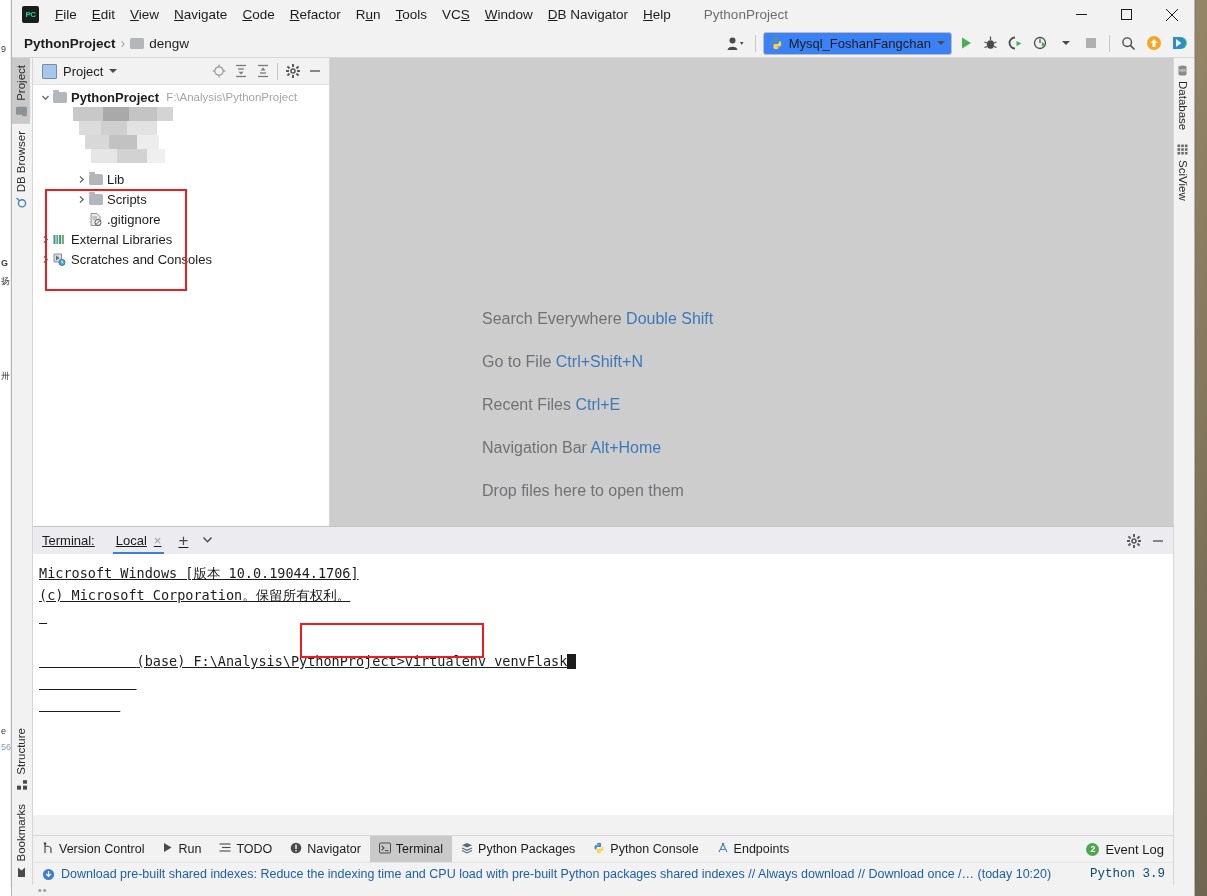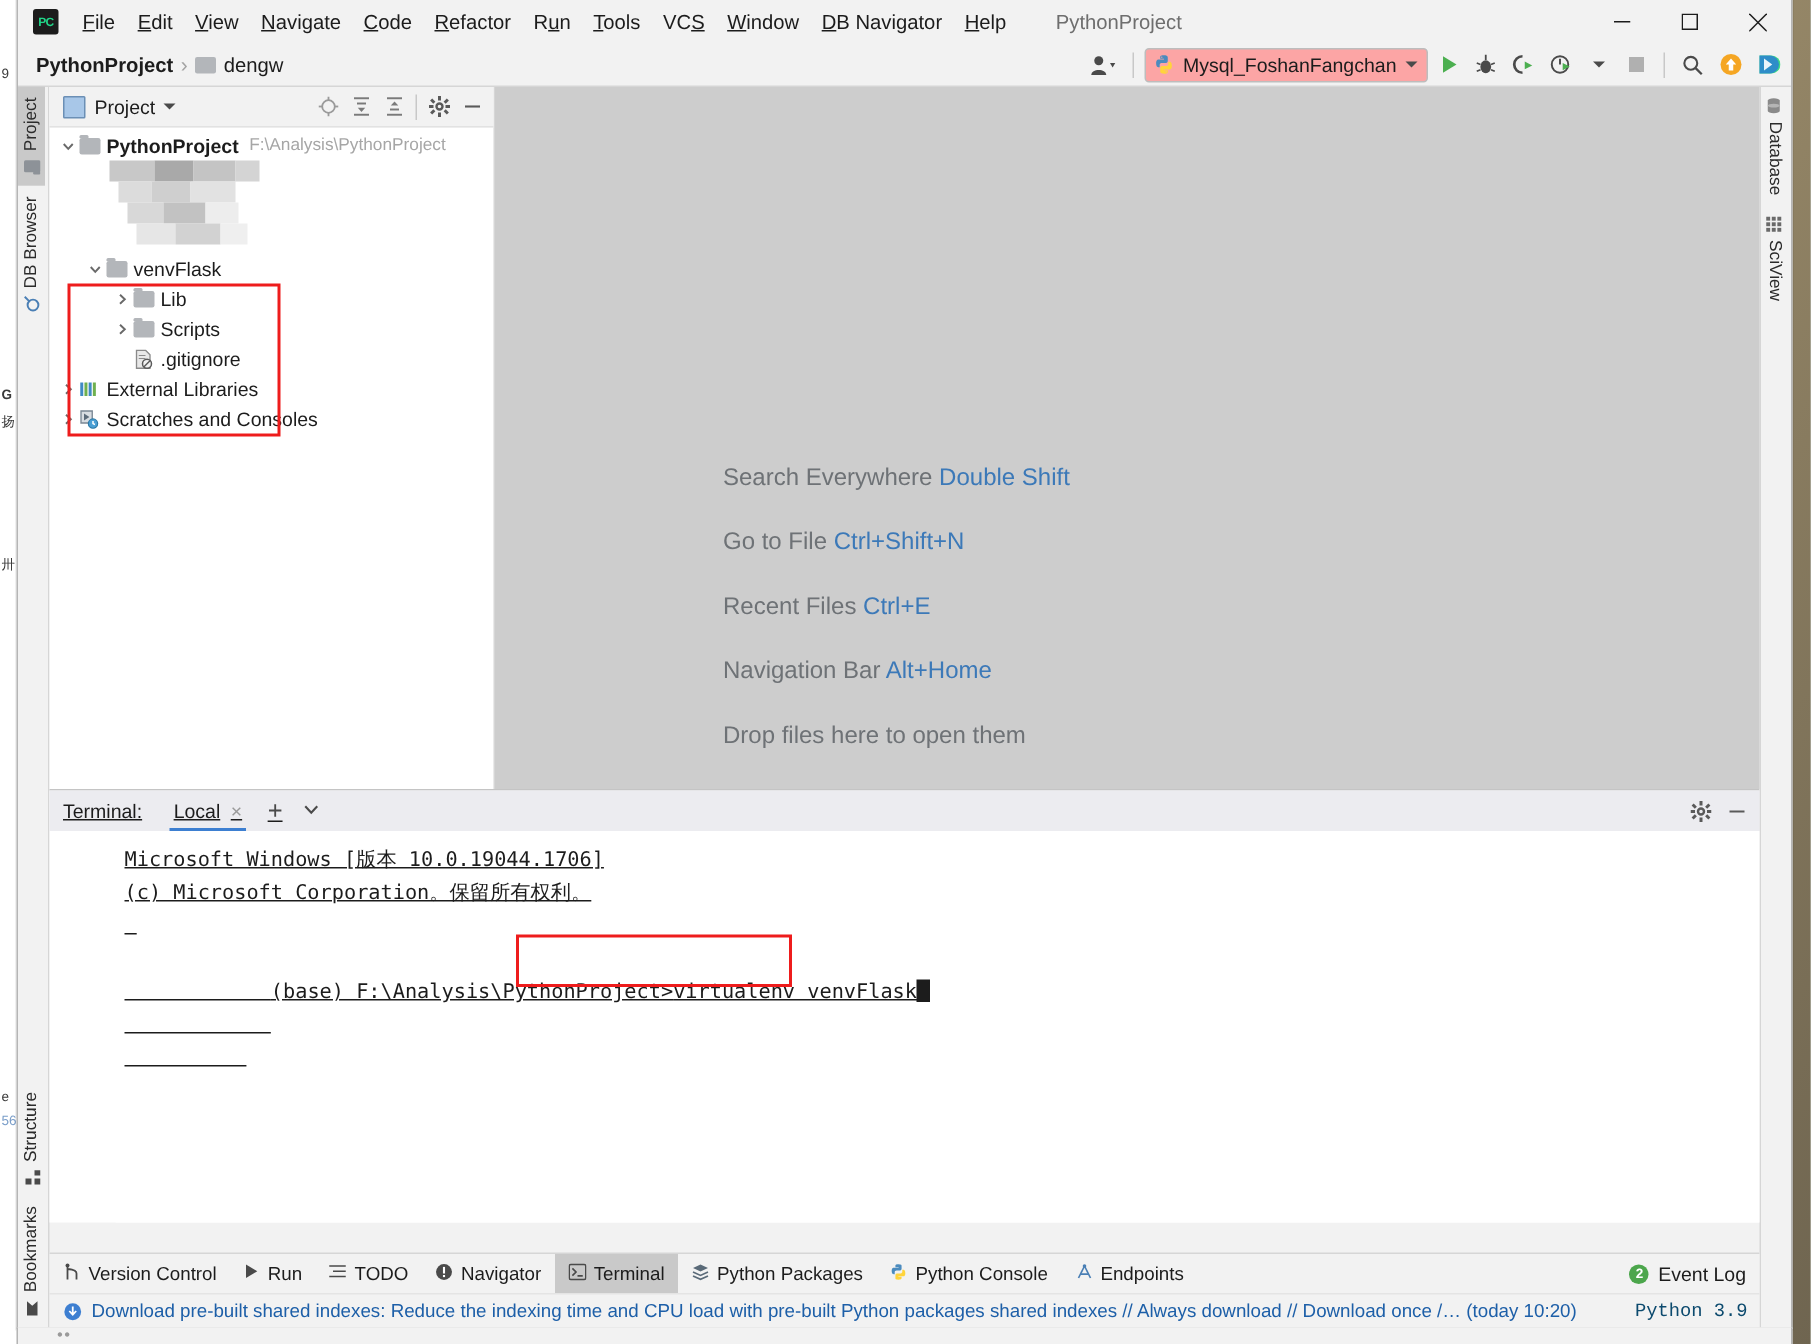--- a/index.html
+++ b/index.html
@@ -46,21 +46,21 @@
   .crumb .c1{font-weight:bold;font-size:13.5px;}
   .crumb .sep{color:#a3a3a3;font-size:14px;}
   .crumb .fold{width:14px;height:11px;background:#b3b6ba;border-radius:1.5px;}
   .crumb .c2{font-size:13.5px;}
   .toolbar-right{position:absolute;right:4px;top:0;height:28px;
     display:flex;align-items:center;gap:2px;}
   .tbtn{width:23px;height:23px;display:flex;align-items:center;justify-content:center;
     border-radius:3px;}
   .vdiv{width:1px;height:17px;background:#c8c8c8;margin:0 5px;}
   .runcfg{display:flex;align-items:center;gap:6px;height:21px;padding:0 6px 0 5px;
-    background:#fca5a5;border:1px solid #bdbdbd;border-radius:3px;font-size:13px;}
+    background:#3b82f6;border:1px solid #bdbdbd;border-radius:3px;font-size:13px;}
   .pylogo{width:14px;height:14px;position:relative;}
   .caret{width:0;height:0;border-left:4px solid transparent;border-right:4px solid transparent;
     border-top:4px solid #4a4a4a;}
 
   
   .bodyrow{flex:1;display:flex;min-height:0;}
   .striptl, .striptr{width:20px;background:#f2f2f2;display:flex;flex-direction:column;
     justify-content:space-between;flex:0 0 20px;}
   .striptr{border-left:1px solid #d6d6d6;}
   .striptl{border-right:1px solid #d6d6d6;}
@@ -111,21 +111,21 @@
     position:relative;flex:0 0 27px;}
   .termhead .tl{margin-left:9px;font-size:13px;}
   .termtab{margin-left:18px;height:27px;display:flex;align-items:center;gap:7px;
     padding:0 3px;position:relative;font-size:13px;}
   .termtab .und{position:absolute;left:0;right:0;bottom:0;height:2px;background:#3d7fd1;}
   .tclose{color:#9a9a9a;font-size:13px;}
   .termplus{margin-left:14px;font-size:17px;color:#4a4a4a;line-height:1;}
   .termchev{margin-left:13px;}
   .term-right{position:absolute;right:5px;display:flex;align-items:center;gap:3px;}
   .termbody{flex:1;background:#fff;padding:8px 0 0 4px;overflow:hidden;position:relative;
-    font-family:"DejaVu Sans Mono", monospace;font-size:13.5px;color:#1c1c1c;margin-left:44px;}
+    font-family:"DejaVu Sans Mono", monospace;font-size:13.5px;color:#1c1c1c;}
   .tline{height:22px;line-height:22px;white-space:pre;padding-left:2px;}
   .cursor-blk{display:inline-block;width:9px;height:15px;background:#1c1c1c;
     vertical-align:-3px;}
 
   
   .btmstrip{height:26px;background:#f2f2f2;border-top:1px solid #d6d6d6;
     display:flex;align-items:center;flex:0 0 26px;position:relative;margin-top:20px;}
   .bitem{height:26px;display:flex;align-items:center;gap:5px;padding:0 9px;font-size:12.5px;}
   .bitem.active{background:#c9c9c9;}
   .btm-right{position:absolute;right:9px;display:flex;align-items:center;gap:6px;}
@@ -412,31 +412,20 @@
               <i style="left:54px;top:14px;width:30px;height:14px;background:#e2e2e2;"></i>
               <i style="left:12px;top:28px;width:24px;height:14px;background:#d8d8d8;"></i>
               <i style="left:36px;top:28px;width:28px;height:14px;background:#c2c2c2;"></i>
               <i style="left:64px;top:28px;width:22px;height:14px;background:#ededed;"></i>
               <i style="left:18px;top:42px;width:26px;height:14px;background:#e6e6e6;"></i>
               <i style="left:44px;top:42px;width:30px;height:14px;background:#d2d2d2;"></i>
               <i style="left:74px;top:42px;width:18px;height:14px;background:#efefef;"></i>
             </div>
             <div style="height:62px;"></div>
 
-            <div class="trow" style="padding-left:24px;">
-              <span class="arrow">
-                <svg width="9" height="9" viewBox="0 0 9 9">
-                    <path d="M1.5 3 L4.5 6.2 L7.5 3" fill="none" stroke="#6a6a6a" stroke-width="1.3"></path>
-                  </svg>
-              </span>
-              <span class="ticon">
-                  <span class="fold-ico"></span>
-                </span>
-              <span class="tlabel">venvFlask</span>
-            </div>
             <div class="trow" style="padding-left:42px;">
               <span class="arrow">
                 <svg width="9" height="9" viewBox="0 0 9 9">
                     <path d="M3 1.5 L6.2 4.5 L3 7.5" fill="none" stroke="#6a6a6a" stroke-width="1.3"></path>
                   </svg>
               </span>
               <span class="ticon">
                   <span class="fold-ico"></span>
                 </span>
               <span class="tlabel">Lib</span>

